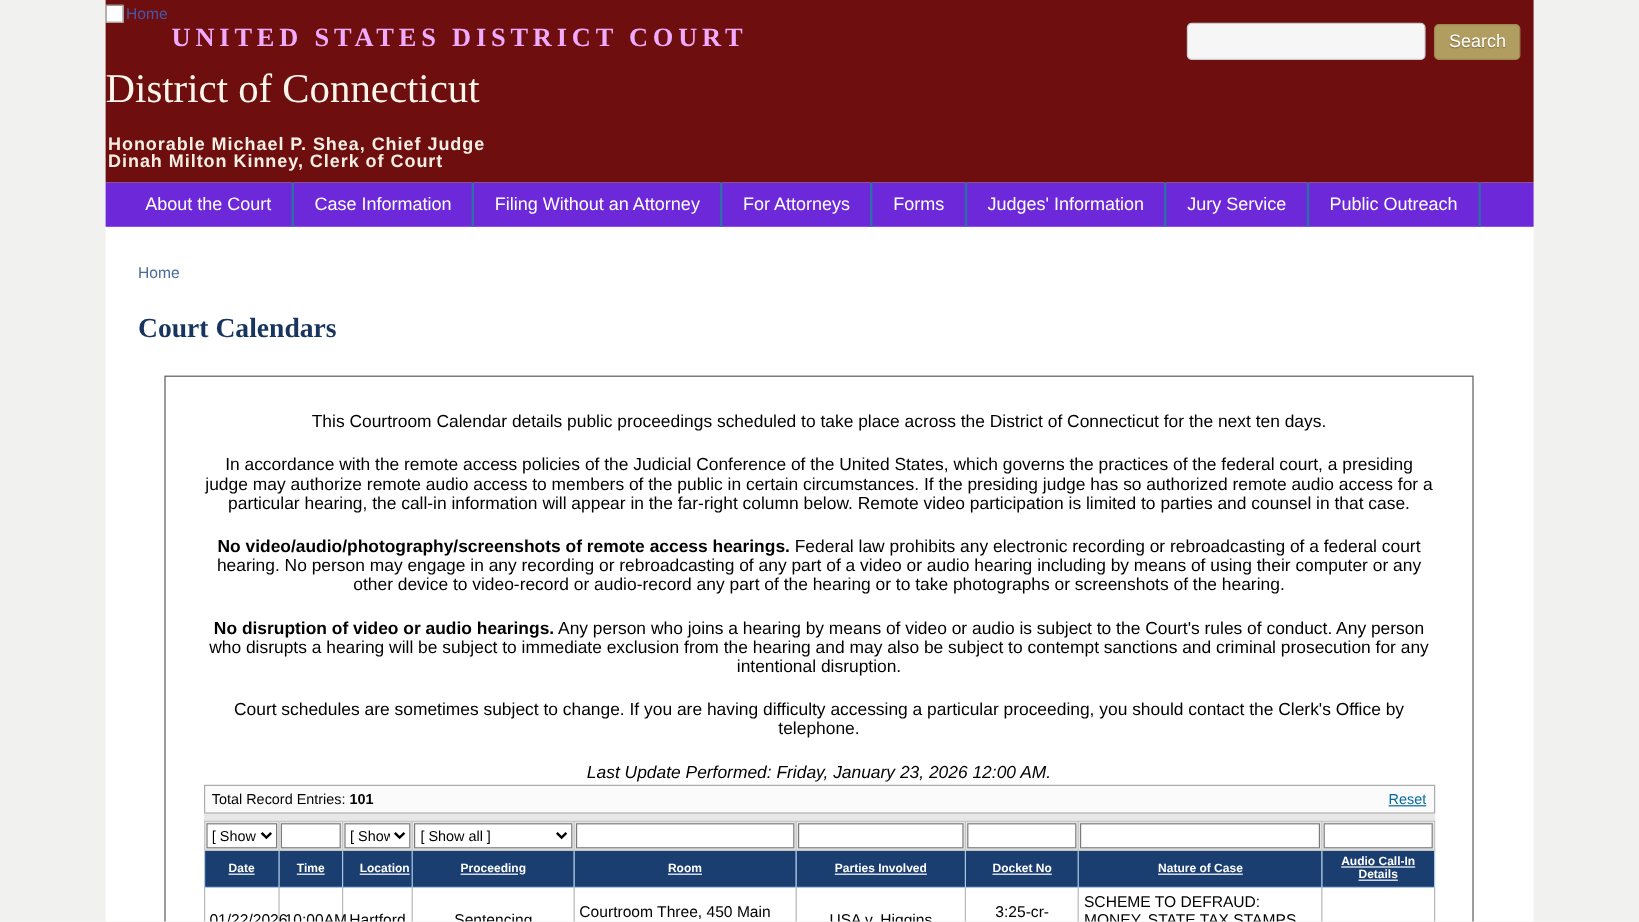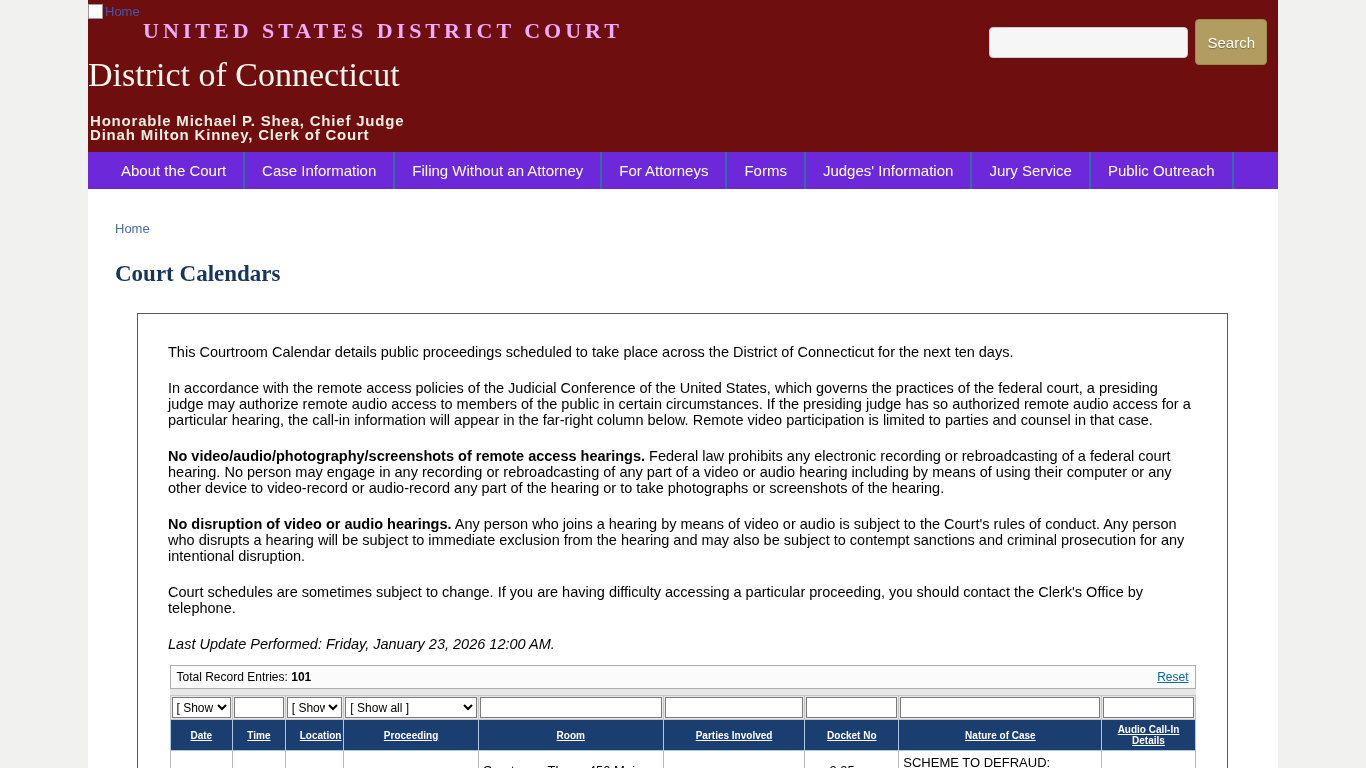--- a/index.html
+++ b/index.html
@@ -14,39 +14,39 @@
   .court-name { position:absolute; top:18px; left:55px; font-family:"Liberation Serif",serif;
                 font-size:22px; font-weight:600; letter-spacing:4px; color:#f0abfc; }
   .district { position:absolute; top:56px; left:0; font-family:"Liberation Serif",serif;
               font-size:34px; font-weight:400; color:#faf6ec; }
   .judge-line { position:absolute; left:2px; font-size:15px; font-weight:bold; letter-spacing:0.8px; color:#f3efe3; }
   .judge-line.l1 { top:112px; }
   .judge-line.l2 { top:126px; }
   .search-area { position:absolute; top:19px; right:11px; display:flex; align-items:center; gap:7px; }
   .search-input { width:199px; height:31px; border:1px solid #caccce; border-radius:4px;
                   background:#f6f6f6; padding:0 8px; font-size:14px; }
-  .search-btn { height:46px; padding:0 11px; background:#b19d5f; border:1px solid #9c8950;
+  .search-btn { height:30px; padding:0 11px; background:#b19d5f; border:1px solid #9c8950;
                 border-radius:4px; color:#ffffff; font-size:15px; cursor:pointer;
                 text-shadow:0 1px 1px rgba(0,0,0,0.35); font-family:"Liberation Sans",sans-serif; }
 
   
   .nav { display:flex; background:#6d28d9; height:37px;padding-left:16px; }
   .nav-item { color:#ffffff; font-size:15px; line-height:37px; padding:0 17px;
               border-right:2px solid #2d6da8; cursor:pointer; white-space:nowrap; }
 
   
   .content { padding:30px 27px 0 27px; }
   .breadcrumb a { color:#4a6b9a; font-size:13px; text-decoration:none; cursor:pointer; }
   h1.page-title { font-family:"Liberation Serif",serif; font-size:23px; font-weight:600;
                   color:#17355e; margin:24px 0 0 0; }
 
   .calendar-box { margin:26px 0 0 22px; width:1091px; border:1px solid #5a5a5a;
                   padding:30px 30px 40px 30px; }
-  .calendar-box p { font-size:14.5px; line-height:16px; color:#000; text-align:left; margin:0 0 20px 0; }
-  .calendar-box p.last-update { font-style:italic; margin-bottom:13px; }
+  .calendar-box p { font-size:14.5px; line-height:16px; color:#000; text-align:center; margin:0 0 20px 0; }
+  .calendar-box p.last-update { font-style:italic; margin-bottom:2px; }
 
   
   .grid-wrap { width:1026px; margin:0 auto; background:#e7e7e7; }
   .entries-bar { display:flex; justify-content:space-between; align-items:center;
                  background:#fbfbfb; border:1px solid #adadad; padding:4px 6px; font-size:12px; }
   .entries-bar .rst { color:#0369a1; text-decoration:underline; cursor:pointer; }
   .gap6 { height:6px; }
 
   table.cal { border-collapse:collapse; table-layout:fixed; width:1026px; }
   tr.filter-row td { background:#e7e7e7; border:1px solid #c6c6c6; padding:1px; height:24px; }

